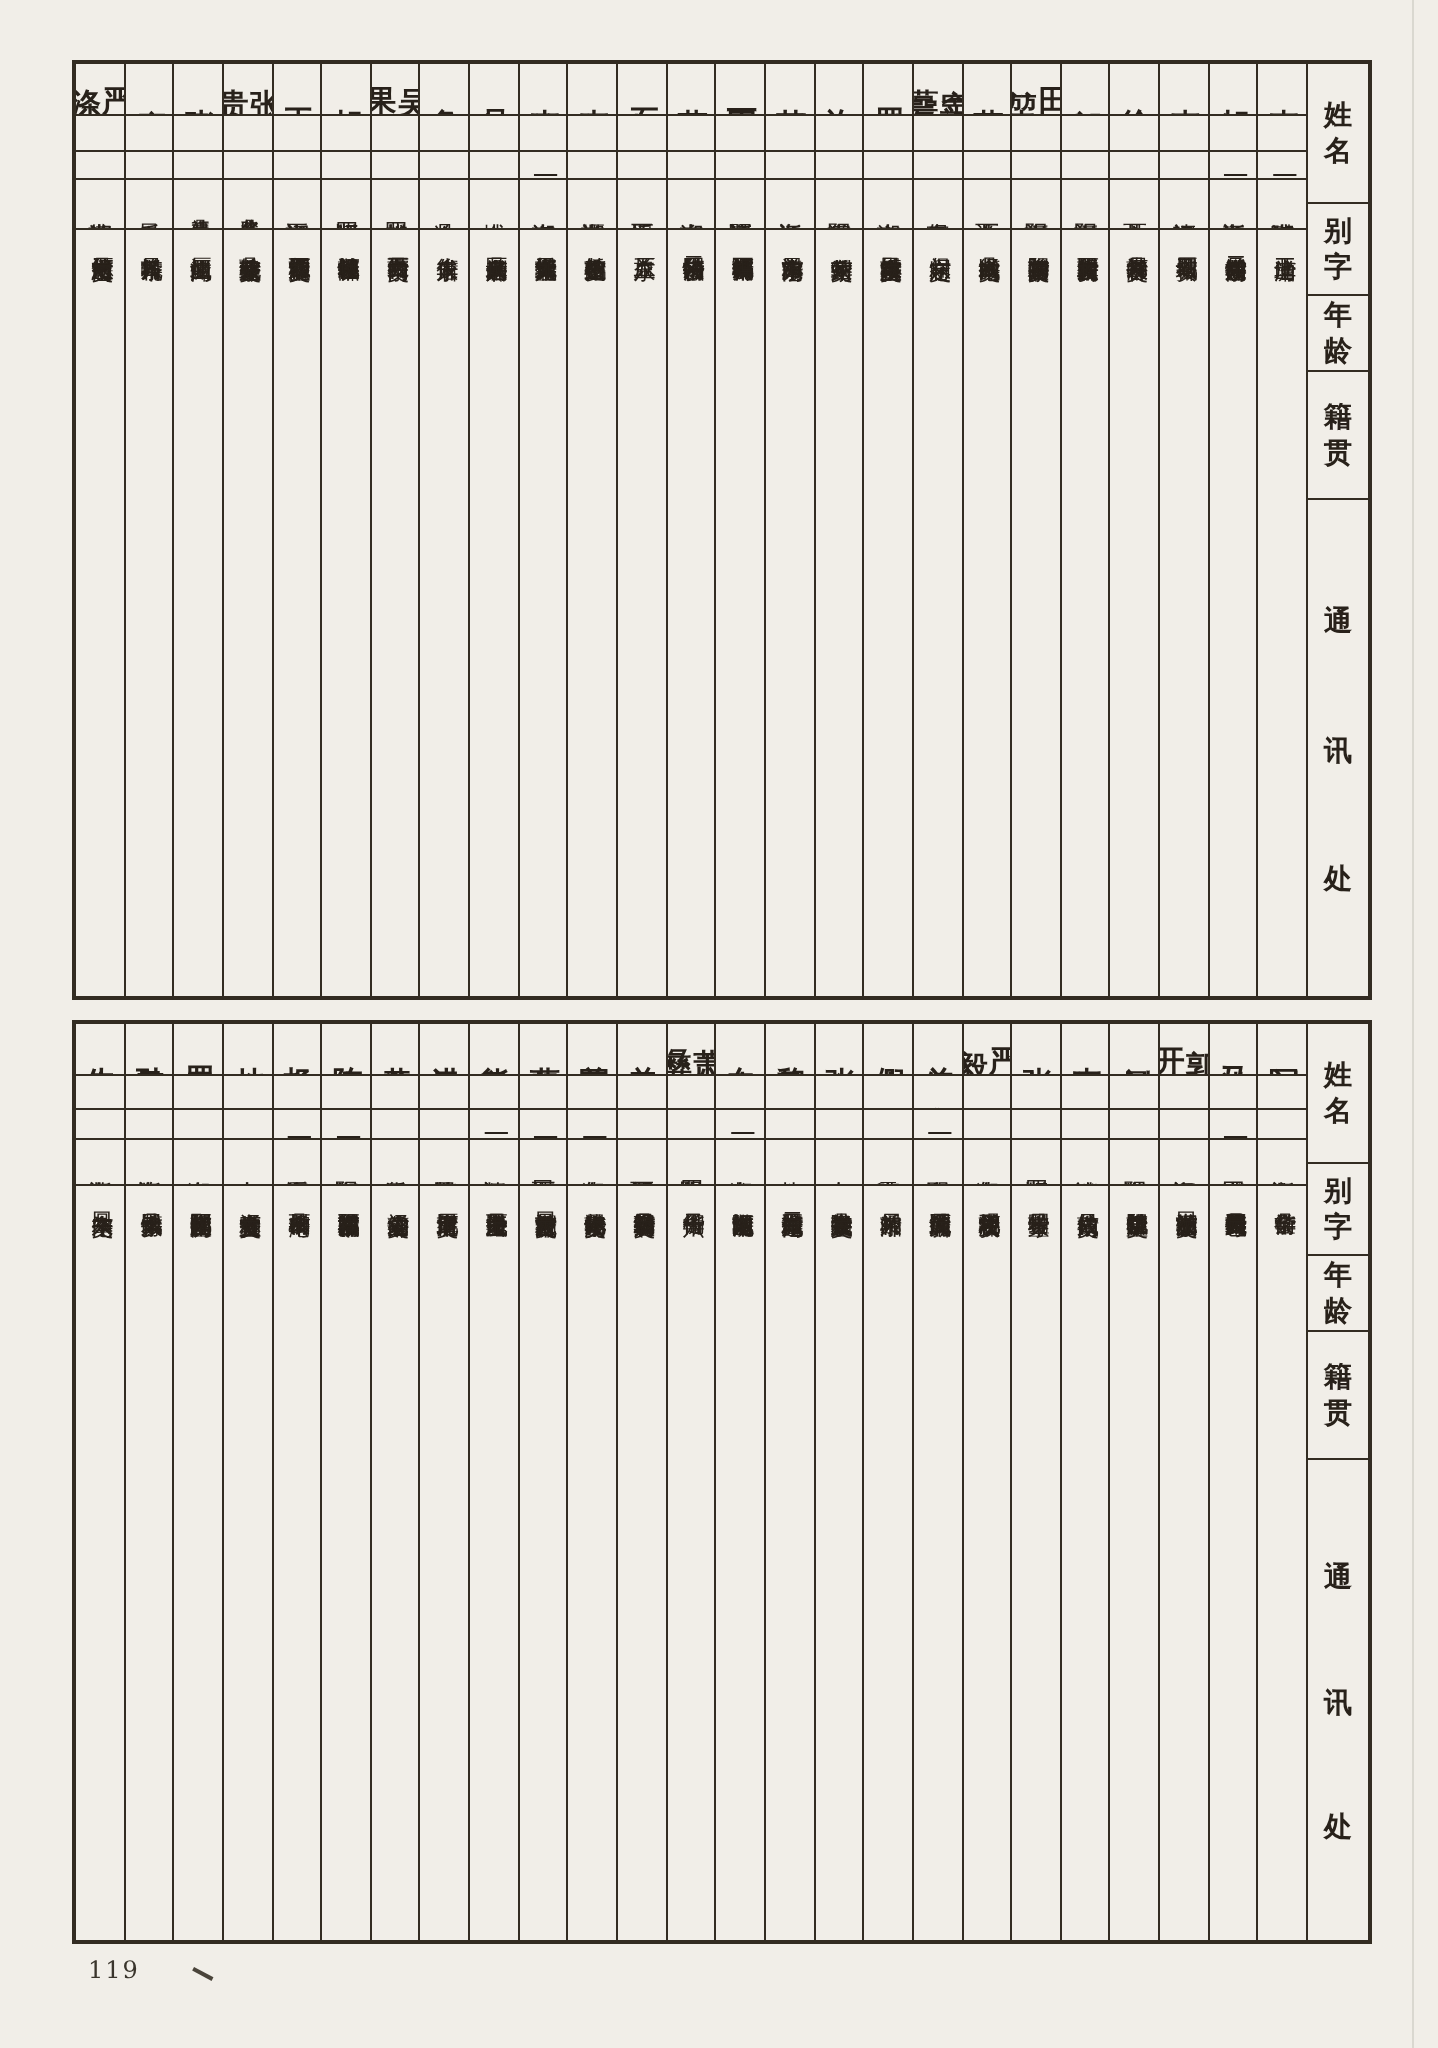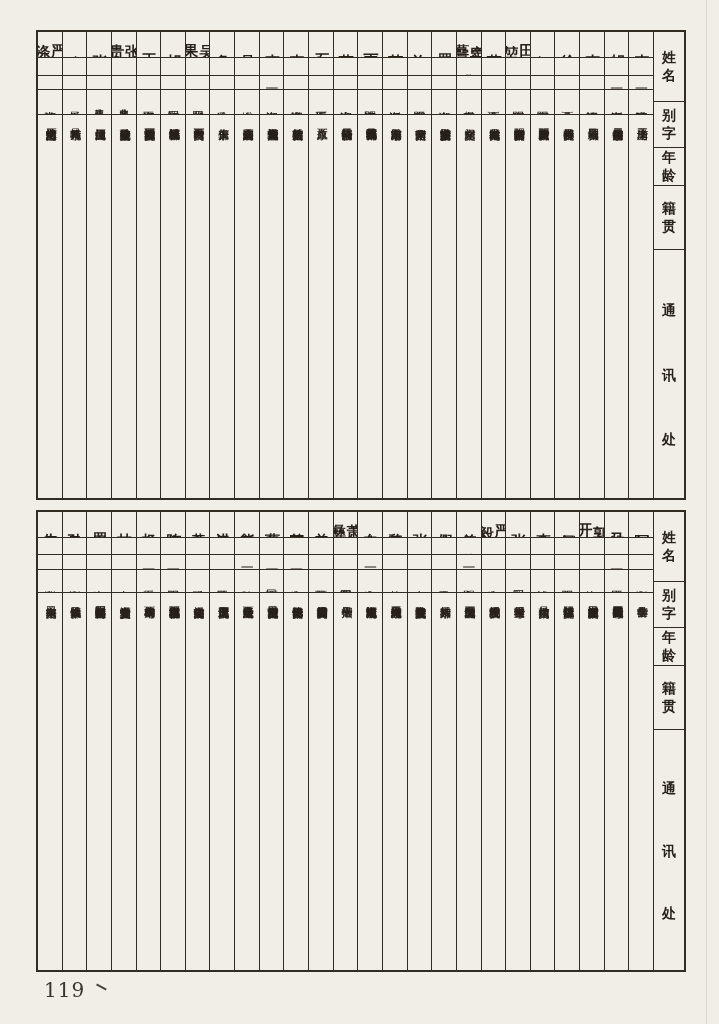--- a/index.html
+++ b/index.html
@@ -49,21 +49,21 @@
   .native  .vtext.small { font-size: 9px; line-height: 1.15; }
   .address .vtext { font-size: 11px; line-height: 1.35; height: 100%; }
 
   .hcell .hlabel {
     flex: 1; display: flex; flex-direction: column;
     justify-content: space-evenly; align-items: center;
     font-size: 14px; font-weight: bold;
   }
   .page-number {
     position: absolute; left: 44px; top: 978px;
-    font-size: 20px; letter-spacing: 1px; color: #3a352c;
+    font-size: 12px; letter-spacing: 1px; color: #3a352c;
   }
   .pencil-mark {
     position: absolute; left: 96px; top: 986px;
     width: 11px; height: 1.6px; background: #4a443a;
     transform: rotate(28deg);
   }
 </style>
 </head>
 <body style="--paper: #f1eee8; --ink: #28211a; --line: #332c22;">
 

